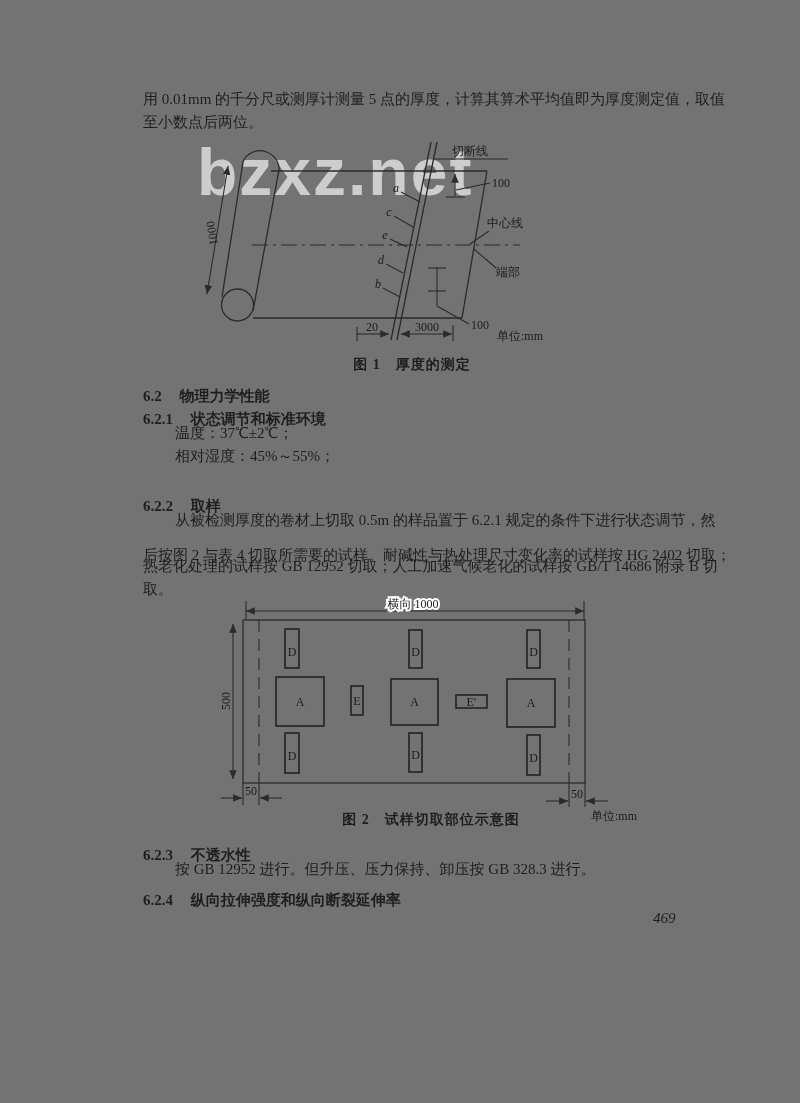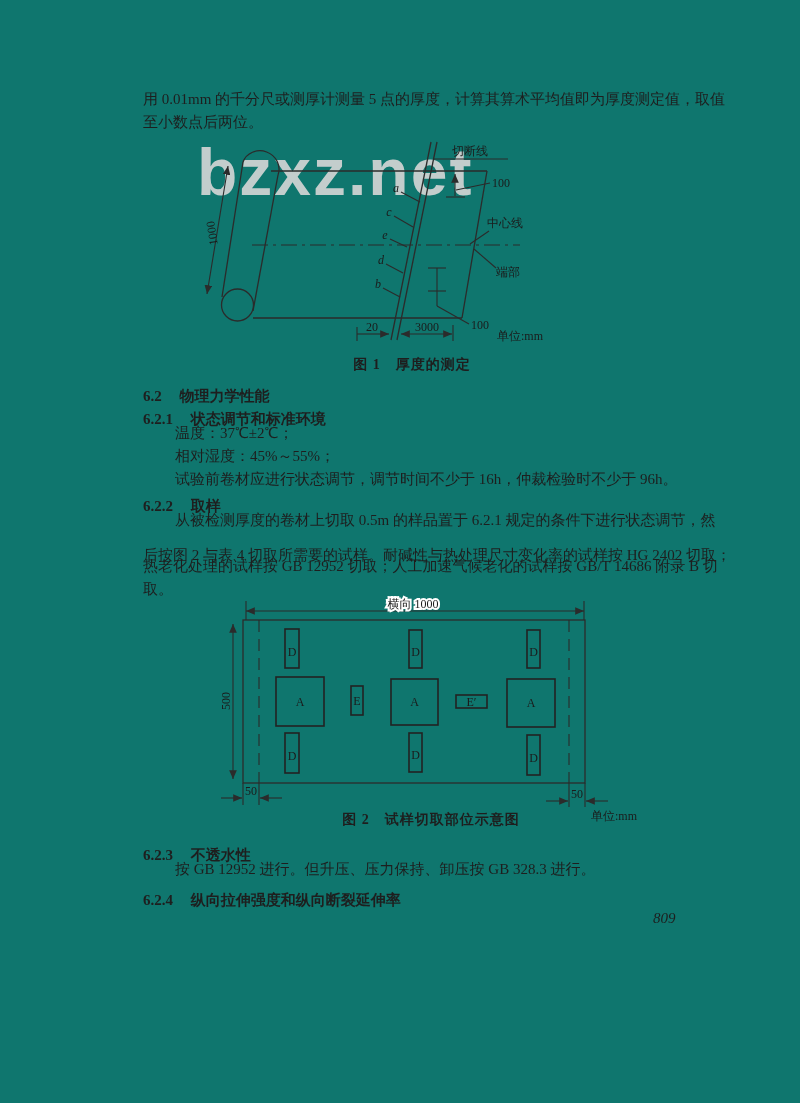--- a/index.html
+++ b/index.html
@@ -1,18 +1,18 @@
 <!DOCTYPE html>
 <html><head>
 <meta charset="utf-8">
 <style>
   html,body { margin:0; padding:0; background:#e8e8e8; }
   .page {
     position:relative; width:800px; height:1103px; margin:0 auto;
-    background:#0f766e; overflow:hidden;
+    background:#737373; overflow:hidden;
     font-family:"Liberation Serif", serif; color:#1e1e1e;
   }
   .tline { position:absolute; font-size:15px; line-height:18px; white-space:nowrap; }
   .bold  { font-weight:bold; }
   .secnum { display:inline-block; }
   .sectitle { display:inline-block; margin-left:14px;margin-top:8px; }
   .caption { position:absolute; font-size:14px; font-weight:bold; white-space:nowrap;
              transform:translateX(-50%); letter-spacing:1px; }
   .watermark {
     position:absolute; left:197px; top:134px;
@@ -135,21 +135,20 @@
     <span class="sectitle">物理力学性能</span>
   </div>
 
   <div class="tline bold" style="left:143px; top:402px;">
     <span class="secnum">6.2.1</span>
     <span class="sectitle">状态调节和标准环境</span>
   </div>
 
   <div class="tline" style="left:175px; top:424px;">温度：37℃±2℃；</div>
   <div class="tline" style="left:175px; top:447px;">相对湿度：45%～55%；</div>
-  <div class="tline" style="left:175px; top:470px;">试验前卷材应进行状态调节，调节时间不少于 16h，仲裁检验时不少于 96h。</div>
 
   <div class="tline bold" style="left:143px; top:489px;">
     <span class="secnum">6.2.2</span>
     <span class="sectitle">取样</span>
   </div>
 
   <div class="tline" style="left:175px; top:511px;">从被检测厚度的卷材上切取 0.5m 的样品置于 6.2.1 规定的条件下进行状态调节，然</div>
   <div class="tline" style="left:143px; top:534px;margin-top:12px;">后按图 2 与表 4 切取所需要的试样。耐碱性与热处理尺寸变化率的试样按 HG 2402 切取；</div>
   <div class="tline" style="left:143px; top:557px;">热老化处理的试样按 GB 12952 切取；人工加速气候老化的试样按 GB/T 14686 附录 B 切</div>
   <div class="tline" style="left:143px; top:580px;">取。</div>
@@ -238,15 +237,15 @@
     <span class="secnum">6.2.3</span>
     <span class="sectitle">不透水性</span>
   </div>
   <div class="tline" style="left:175px; top:860px;">按 GB 12952 进行。但升压、压力保持、卸压按 GB 328.3 进行。</div>
 
   <div class="tline bold" style="left:143px; top:883px;">
     <span class="secnum">6.2.4</span>
     <span class="sectitle">纵向拉伸强度和纵向断裂延伸率</span>
   </div>
 
-  <div class="pagenum" style="left:653px; top:910px;">809</div>
+  <div class="pagenum" style="left:653px; top:910px;">469</div>
 
 </div>
 
 </body></html>

